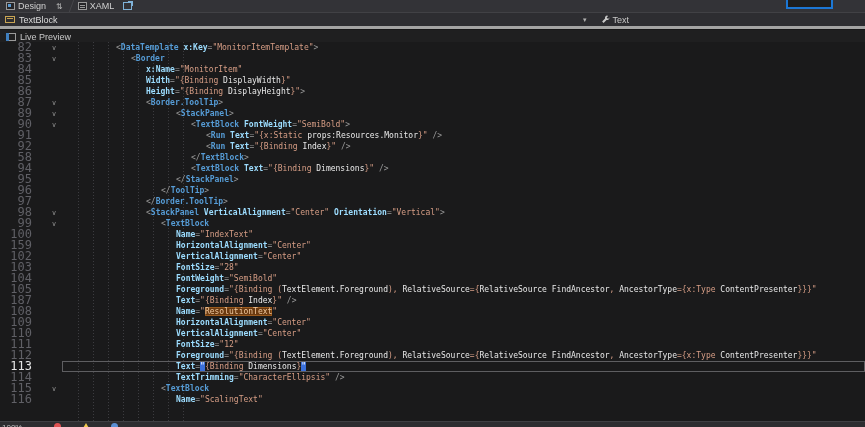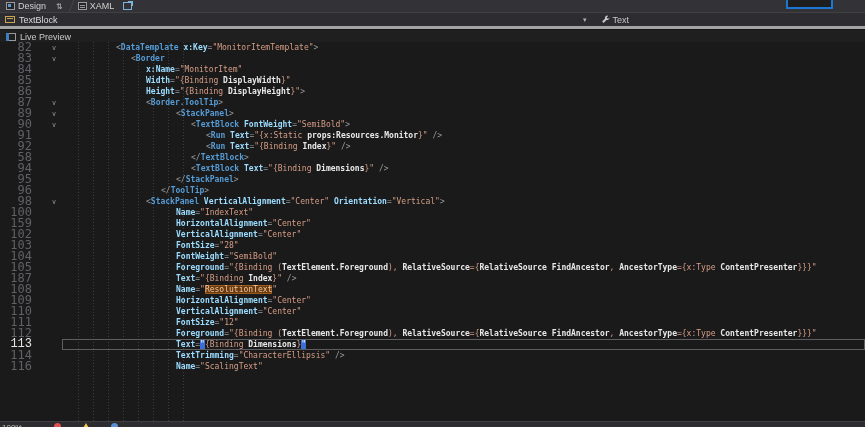--- a/index.html
+++ b/index.html
@@ -52,34 +52,34 @@
   .editor { position:absolute; left:0; top:42px; width:865px; height:385px;
             background:#1a1a1b; overflow:hidden; }
   .guides { position:absolute; top:0; bottom:0; left:0; right:0; pointer-events:none; }
   .guide  { position:absolute; top:0; bottom:0; width:1px;
             background-image:linear-gradient(#3c3c40 1px, transparent 1px);
             background-size:1px 3px; }
   .cl { position:relative; height:11px; line-height:11px; white-space:pre;
         font-family:"DejaVu Sans Mono","Liberation Mono",monospace; font-size:8px; }
   .cl .ln { display:inline-block; width:32px; text-align:right; color:#606066;
             font-size:12px; vertical-align:top; }
-  .cl.current .ln { color:#e6e6e6;font-family:Liberation Mono, monospace; }
+  .cl.current .ln { color:#e6e6e6; }
   .cl .foldcell { display:inline-block; width:44px; text-align:center; vertical-align:top;
             position:relative; }
   .chev { color:#8f8f8f; font-size:7px; font-family:"DejaVu Sans",sans-serif; }
   .fline { position:absolute; left:26px; top:0; bottom:0; width:1px; background:#3e3e42; }
   .cl .code { vertical-align:top; }
   .curbox { position:absolute; left:62px; right:0; top:0; bottom:0;
             border:1px solid #5e5e61; pointer-events:none; }
 
   .tk-d { color:#9a9a9a; }
   .tk-e { color:#569cd6; font-weight:bold; }
   .tk-a { color:#9cdcfe; font-weight:bold; }
   .tk-s { color:#d69d85; }
-  .tk-b { color:#e8e8e8; font-weight:bold; }
+  .tk-b { color:#e8e8e8; font-weight:normal; }
   .tk-hf { color:#f0c89e; background:#6b3a10; box-shadow:0 0 0 1px #9a5a1e inset; }
   .tk-hs { color:#ffffff; background:#3a6fd9; }
 
   
   .statusbar { position:absolute; left:0; top:421px; width:865px; height:12px;
                background:#2d2d30; border-top:1px solid #3f3f43; display:flex;
                align-items:flex-start; font-size:8px; color:#c0c0c0; overflow:hidden; }
   .statusbar .zoom-level { padding:1px 4px 0 2px; }
   .err-ico { width:7px; height:7px; border-radius:50%; background:#e05252; margin:1px 3px 0 28px;
              position:relative; }
@@ -147,35 +147,38 @@
         <div class="cl"><span class="ln">86</span><span class="foldcell"><span class="fline"></span></span><span class="code" style="padding-left: 70px;"><span class="tk-a">Height</span><span class="tk-d">=</span><span class="tk-s">"{Binding </span><span class="tk-b">DisplayHeight</span><span class="tk-s">}"</span><span class="tk-d">&gt;</span></span></div>
         <div class="cl"><span class="ln">87</span><span class="foldcell"><span class="chev">∨</span></span><span class="code" style="padding-left: 70px;"><span class="tk-d">&lt;</span><span class="tk-e">Border.ToolTip</span><span class="tk-d">&gt;</span></span></div>
         <div class="cl"><span class="ln">89</span><span class="foldcell"><span class="chev">∨</span></span><span class="code" style="padding-left: 100px;"><span class="tk-d">&lt;</span><span class="tk-e">StackPanel</span><span class="tk-d">&gt;</span></span></div>
         <div class="cl"><span class="ln">90</span><span class="foldcell"><span class="chev">∨</span></span><span class="code" style="padding-left: 115px;"><span class="tk-d">&lt;</span><span class="tk-e">TextBlock</span><span class="tk-d"> </span><span class="tk-a">FontWeight</span><span class="tk-d">=</span><span class="tk-s">"SemiBold"</span><span class="tk-d">&gt;</span></span></div>
         <div class="cl"><span class="ln">91</span><span class="foldcell"><span class="fline"></span></span><span class="code" style="padding-left: 130px;"><span class="tk-d">&lt;</span><span class="tk-e">Run</span><span class="tk-d"> </span><span class="tk-a">Text</span><span class="tk-d">=</span><span class="tk-s">"{x:Static </span><span class="tk-b">props:Resources.Monitor</span><span class="tk-s">}"</span><span class="tk-d"> /&gt;</span></span></div>
         <div class="cl"><span class="ln">92</span><span class="foldcell"><span class="fline"></span></span><span class="code" style="padding-left: 130px;"><span class="tk-d">&lt;</span><span class="tk-e">Run</span><span class="tk-d"> </span><span class="tk-a">Text</span><span class="tk-d">=</span><span class="tk-s">"{Binding </span><span class="tk-b">Index</span><span class="tk-s">}"</span><span class="tk-d"> /&gt;</span></span></div>
         <div class="cl"><span class="ln">58</span><span class="foldcell"><span class="fline"></span></span><span class="code" style="padding-left: 115px;"><span class="tk-d">&lt;/</span><span class="tk-e">TextBlock</span><span class="tk-d">&gt;</span></span></div>
         <div class="cl"><span class="ln">94</span><span class="foldcell"><span class="fline"></span></span><span class="code" style="padding-left: 115px;"><span class="tk-d">&lt;</span><span class="tk-e">TextBlock</span><span class="tk-d"> </span><span class="tk-a">Text</span><span class="tk-d">=</span><span class="tk-s">"{Binding </span><span class="tk-b">Dimensions</span><span class="tk-s">}"</span><span class="tk-d"> /&gt;</span></span></div>
         <div class="cl"><span class="ln">95</span><span class="foldcell"><span class="fline"></span></span><span class="code" style="padding-left: 100px; text-align: center;"><span class="tk-d">&lt;/</span><span class="tk-e">StackPanel</span><span class="tk-d">&gt;</span></span></div>
         <div class="cl"><span class="ln">96</span><span class="foldcell"><span class="fline"></span></span><span class="code" style="padding-left: 85px;"><span class="tk-d">&lt;/</span><span class="tk-e">ToolTip</span><span class="tk-d">&gt;</span></span></div>
+        <div class="cl"><span class="ln">97</span><span class="foldcell"><span class="fline"></span></span><span class="code" style="padding-left: 70px;"><span class="tk-d">&lt;/</span><span class="tk-e">Border.ToolTip</span><span class="tk-d">&gt;</span></span></div>
         <div class="cl"><span class="ln">98</span><span class="foldcell"><span class="chev">∨</span></span><span class="code" style="padding-left: 70px;"><span class="tk-d">&lt;</span><span class="tk-e">StackPanel</span><span class="tk-d"> </span><span class="tk-a">VerticalAlignment</span><span class="tk-d">=</span><span class="tk-s">"Center"</span><span class="tk-d"> </span><span class="tk-a">Orientation</span><span class="tk-d">=</span><span class="tk-s">"Vertical"</span><span class="tk-d">&gt;</span></span></div>
+        <div class="cl"><span class="ln">99</span><span class="foldcell"><span class="chev">∨</span></span><span class="code" style="padding-left: 85px;"><span class="tk-d">&lt;</span><span class="tk-e">TextBlock</span></span></div>
         <div class="cl"><span class="ln">100</span><span class="foldcell"><span class="fline"></span></span><span class="code" style="padding-left: 100px;"><span class="tk-a">Name</span><span class="tk-d">=</span><span class="tk-s">"IndexText"</span></span></div>
         <div class="cl"><span class="ln">159</span><span class="foldcell"><span class="fline"></span></span><span class="code" style="padding-left: 100px;"><span class="tk-a">HorizontalAlignment</span><span class="tk-d">=</span><span class="tk-s">"Center"</span></span></div>
         <div class="cl"><span class="ln">102</span><span class="foldcell"><span class="fline"></span></span><span class="code" style="padding-left: 100px;"><span class="tk-a">VerticalAlignment</span><span class="tk-d">=</span><span class="tk-s">"Center"</span></span></div>
         <div class="cl"><span class="ln">103</span><span class="foldcell"><span class="fline"></span></span><span class="code" style="padding-left: 100px;"><span class="tk-a">FontSize</span><span class="tk-d">=</span><span class="tk-s">"28"</span></span></div>
         <div class="cl"><span class="ln">104</span><span class="foldcell"><span class="fline"></span></span><span class="code" style="padding-left: 100px;"><span class="tk-a">FontWeight</span><span class="tk-d">=</span><span class="tk-s">"SemiBold"</span></span></div>
         <div class="cl"><span class="ln">105</span><span class="foldcell"><span class="fline"></span></span><span class="code" style="padding-left: 100px;"><span class="tk-a">Foreground</span><span class="tk-d">=</span><span class="tk-s">"{Binding (</span><span class="tk-b">TextElement.Foreground</span><span class="tk-s">), </span><span class="tk-b">RelativeSource</span><span class="tk-s">={</span><span class="tk-b">RelativeSource</span><span class="tk-s"> </span><span class="tk-b">FindAncestor</span><span class="tk-s">, </span><span class="tk-b">AncestorType</span><span class="tk-s">={x:Type </span><span class="tk-b">ContentPresenter</span><span class="tk-s">}}}"</span></span></div>
         <div class="cl"><span class="ln">187</span><span class="foldcell"><span class="fline"></span></span><span class="code" style="padding-left: 100px;"><span class="tk-a">Text</span><span class="tk-d">=</span><span class="tk-s">"{Binding </span><span class="tk-b">Index</span><span class="tk-s">}"</span><span class="tk-d"> /&gt;</span></span></div>
         <div class="cl"><span class="ln">108</span><span class="foldcell"><span class="fline"></span></span><span class="code" style="padding-left: 100px;"><span class="tk-a">Name</span><span class="tk-d">=</span><span class="tk-s">"</span><span class="tk-hf">ResolutionText</span><span class="tk-s">"</span></span></div>
         <div class="cl"><span class="ln">109</span><span class="foldcell"><span class="fline"></span></span><span class="code" style="padding-left: 100px;"><span class="tk-a">HorizontalAlignment</span><span class="tk-d">=</span><span class="tk-s">"Center"</span></span></div>
         <div class="cl"><span class="ln">110</span><span class="foldcell"><span class="fline"></span></span><span class="code" style="padding-left: 100px;"><span class="tk-a">VerticalAlignment</span><span class="tk-d">=</span><span class="tk-s">"Center"</span></span></div>
         <div class="cl"><span class="ln">111</span><span class="foldcell"><span class="fline"></span></span><span class="code" style="padding-left: 100px;"><span class="tk-a">FontSize</span><span class="tk-d">=</span><span class="tk-s">"12"</span></span></div>
         <div class="cl"><span class="ln">112</span><span class="foldcell"><span class="fline"></span></span><span class="code" style="padding-left: 100px;"><span class="tk-a">Foreground</span><span class="tk-d">=</span><span class="tk-s">"{Binding (</span><span class="tk-b">TextElement.Foreground</span><span class="tk-s">), </span><span class="tk-b">RelativeSource</span><span class="tk-s">={</span><span class="tk-b">RelativeSource</span><span class="tk-s"> </span><span class="tk-b">FindAncestor</span><span class="tk-s">, </span><span class="tk-b">AncestorType</span><span class="tk-s">={x:Type </span><span class="tk-b">ContentPresenter</span><span class="tk-s">}}}"</span></span></div>
         <div class="cl current"><span class="ln">113</span><span class="foldcell"><span class="fline"></span></span><span class="code" style="padding-left: 100px;"><span class="tk-a">Text</span><span class="tk-d">=</span><span class="tk-hs">"</span><span class="tk-s">{Binding </span><span class="tk-b">Dimensions</span><span class="tk-s">}</span><span class="tk-hs">"</span></span><div class="curbox"></div></div>
         <div class="cl"><span class="ln">114</span><span class="foldcell"><span class="fline"></span></span><span class="code" style="padding-left: 100px;"><span class="tk-a">TextTrimming</span><span class="tk-d">=</span><span class="tk-s">"CharacterEllipsis"</span><span class="tk-d"> /&gt;</span></span></div>
+        <div class="cl"><span class="ln">115</span><span class="foldcell"><span class="chev">∨</span></span><span class="code" style="padding-left: 85px;"><span class="tk-d">&lt;</span><span class="tk-e">TextBlock</span></span></div>
         <div class="cl"><span class="ln">116</span><span class="foldcell"><span class="fline"></span></span><span class="code" style="padding-left: 100px;"><span class="tk-a">Name</span><span class="tk-d">=</span><span class="tk-s">"ScalingText"</span></span></div>
       </div>
   </div>
 
   <div class="statusbar">
     <span class="zoom-level">100%</span>
     <span class="err-ico"></span>
     <span class="warn-ico"></span>
     <span class="msg-ico"></span>
   </div>

